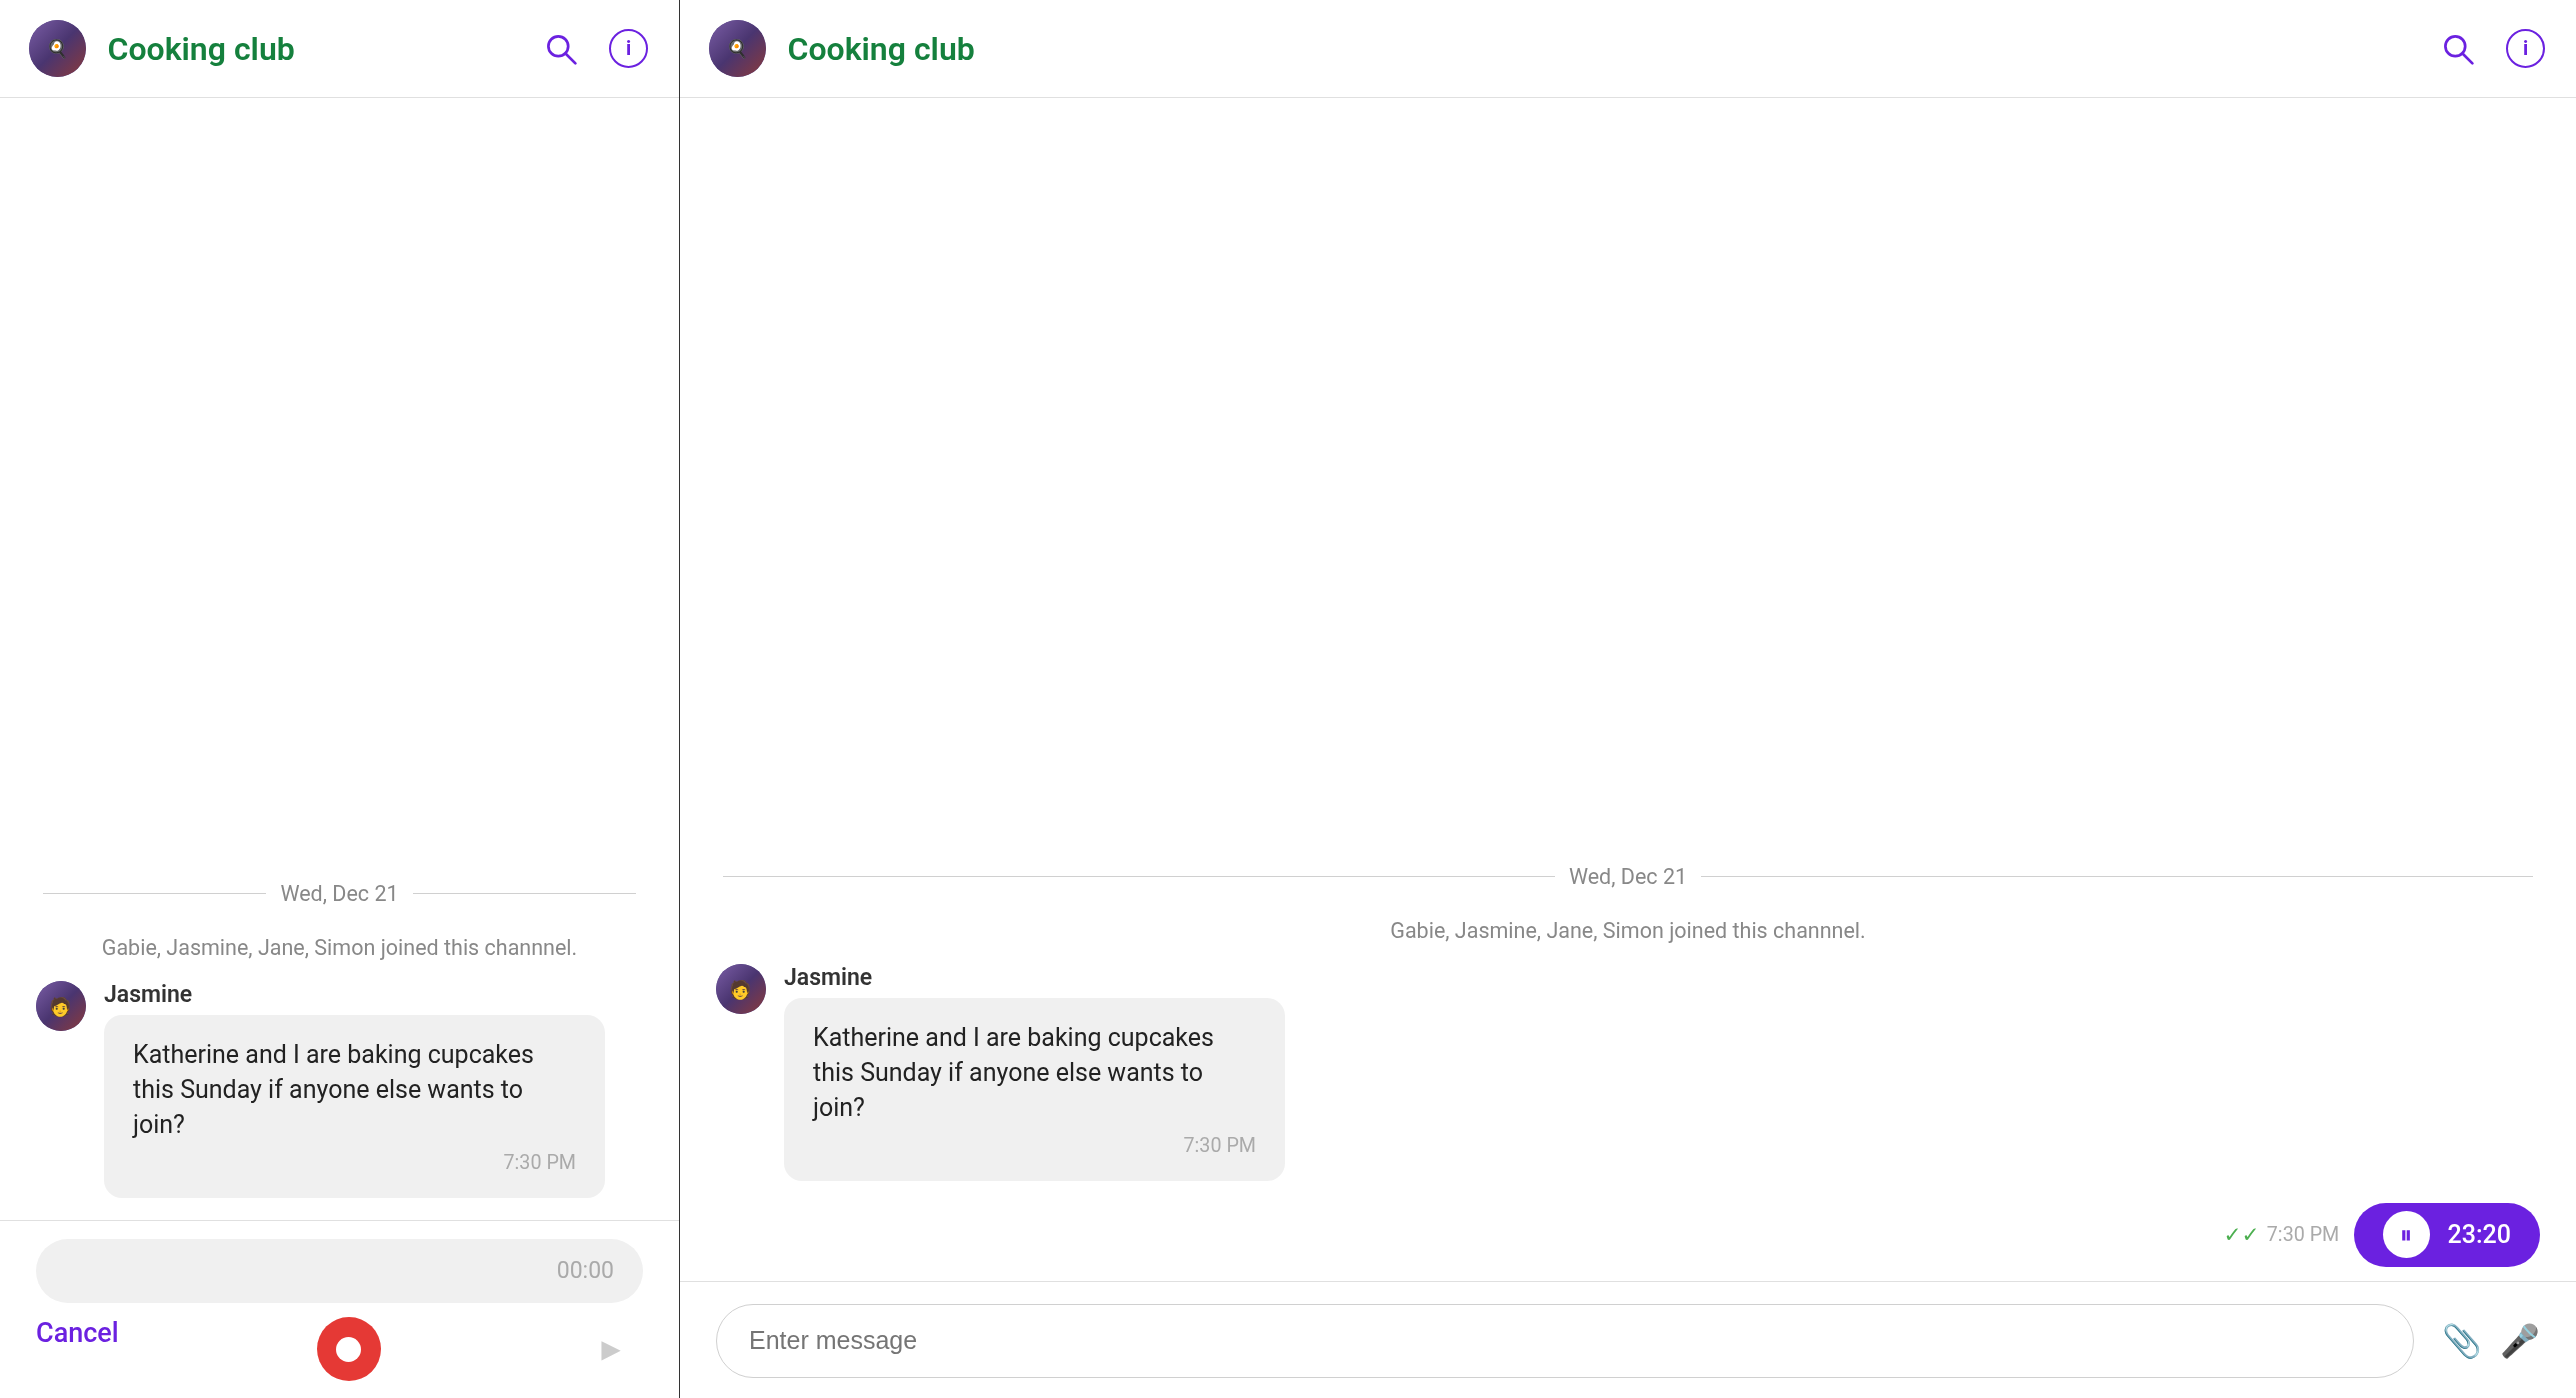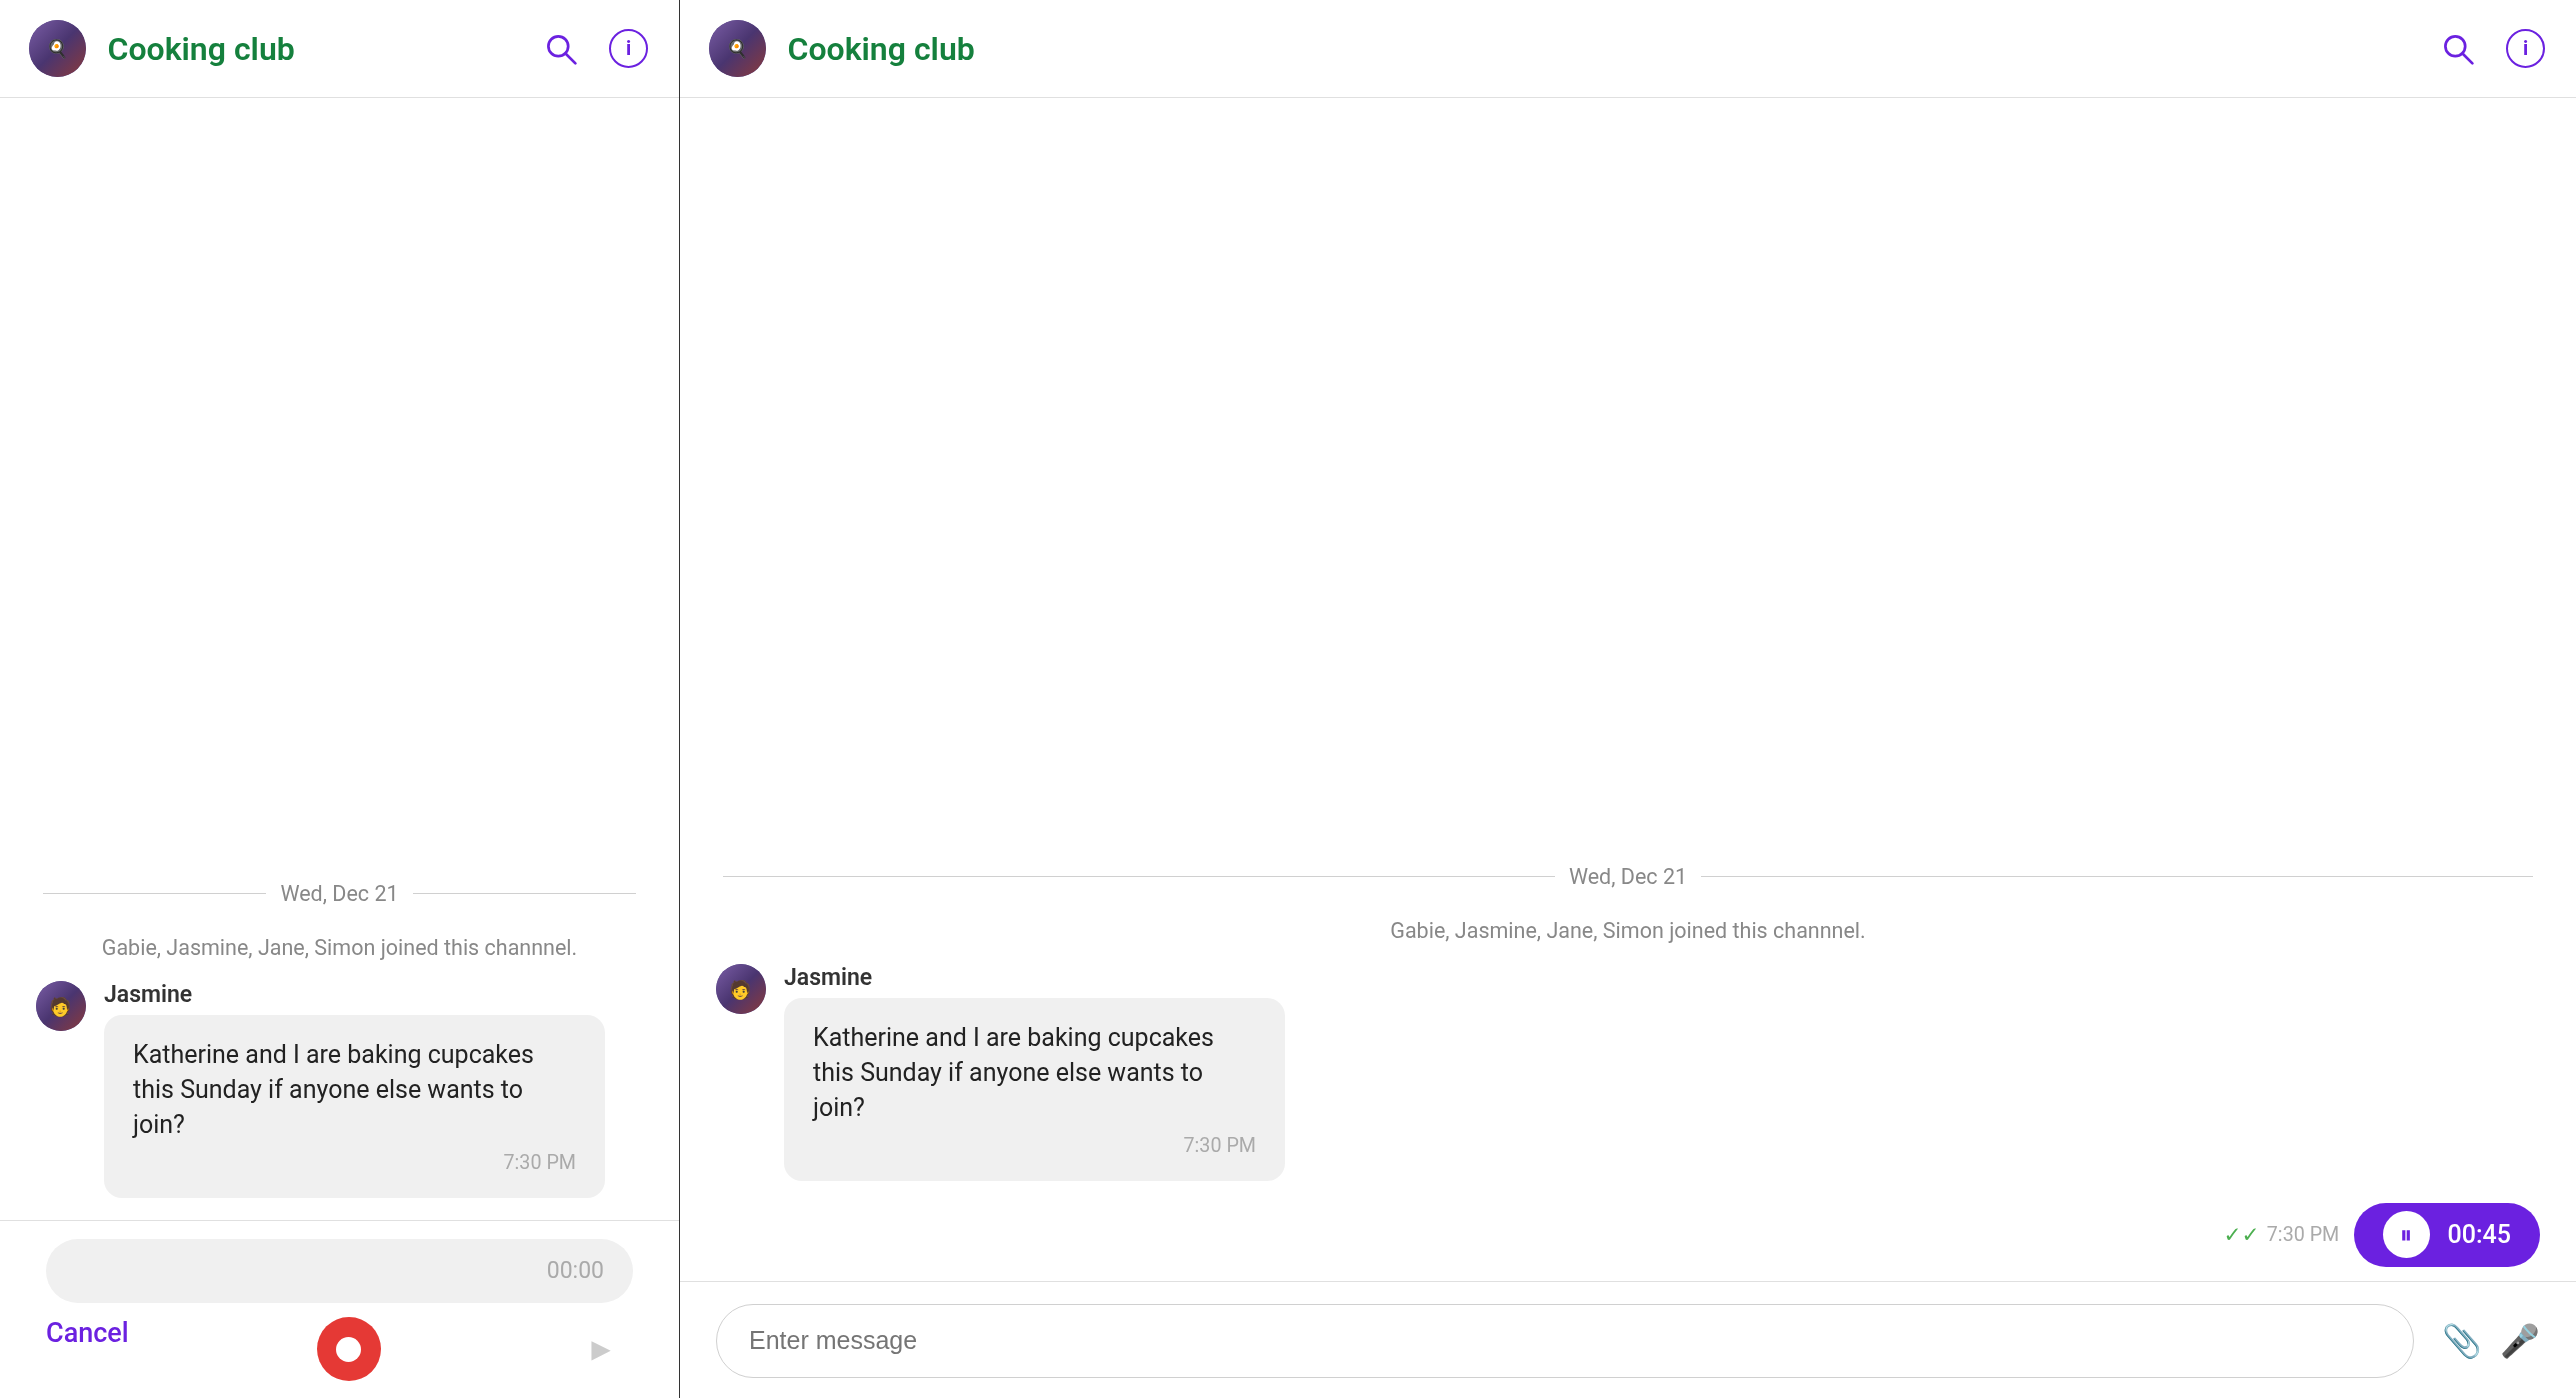--- a/index.html
+++ b/index.html
@@ -160,21 +160,21 @@
     .message-time {
       font-size: 19.7px;
       color: #aaa;
       text-align: right;
       margin-top: 7.2px;
     }
 
     
     .bottom-bar-recording {
       border-top: 0.9px solid #e0e0e0;
-      padding: 18px 46px;
+      padding: 18px 36px;
       display: flex;
       flex-direction: column;
       gap: 14.3px;
       flex-shrink: 0;
     }
     .voice-bar {
       background: #f0f0f0;
       border-radius: 45px;
       height: 64px;
       display: flex;
@@ -430,21 +430,21 @@
       <div class="voice-meta">
         <div class="voice-read-time">
           <span class="double-check">✓✓</span>
           <span>7:30 PM</span>
         </div>
       </div>
       <div class="playback-pill">
         <div class="pause-btn">
           <span class="pause-icon">⏸</span>
         </div>
-        <span class="playback-time">00:45</span>
+        <span class="playback-time">23:20</span>
       </div>
     </div>
   </div>
 
   <div class="bottom-bar-input">
     <input class="message-input" type="text" placeholder="Enter message" style="">
     <div class="input-icons">
       <span class="input-icon">📎</span>
       <span class="input-icon">🎤</span>
     </div>

